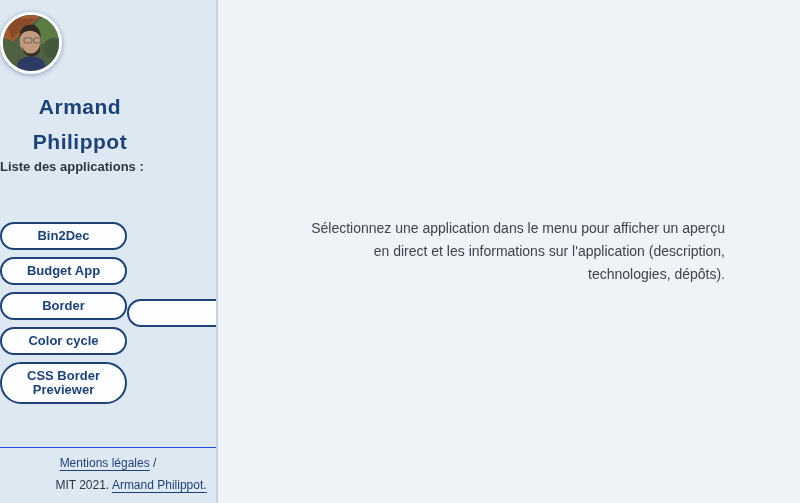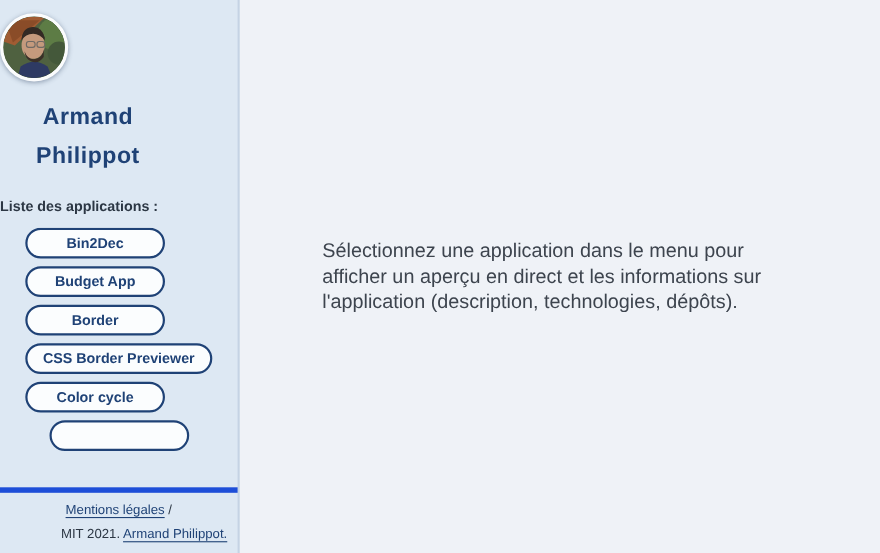--- a/index.html
+++ b/index.html
@@ -44,31 +44,29 @@
     color: #1f4276;
     letter-spacing: .5px;
   }
   .role {
     margin-top: 6px;
     font-size: 12px;
     letter-spacing: 2px;
     color: #3e4a57;
   }
   .list-label {
-    margin-top: 21px;
     font-size: 13px;
     font-weight: bold;
     color: #2c3744;
   }
   .app-nav {
     margin-top: 12px;
     flex: 1 1 auto;
     overflow: hidden;
     display: flex;
-    flex-direction: column;
     align-items: center;
     width: 100%;
   }
   .app-btn {
     display: block;
     min-width: 127px;
     padding: 5px 14px;
     margin-bottom: 7px;
     background: #fbfdfe;
     border: 2px solid #1f4276;
@@ -80,21 +78,21 @@
     text-align: center;
     cursor: pointer;
     line-height: 14px;
   }
   .app-btn.partial { height: 28px; }
 
   
   .side-footer {
     flex: 0 0 auto;
     width: 100%;
-    border-top: 5px solid #1d4ed8;
+    border-top: 1px solid #1d4ed8;
     padding: 8px 0 11px;
     text-align: center;
     font-size: 12px;
     color: #2c3744;
   }
   .side-footer .row { line-height: 14px; }
   .side-footer .row + .row { margin-top: 8px; padding-left: 46px; }
   .side-footer a {
     color: #1f4276;
     text-decoration: underline;
@@ -106,22 +104,22 @@
   
   .main {
     flex: 1 1 auto;
     background: #eff2f7;
     display: flex;
     align-items: center;
     justify-content: center;
   }
   .placeholder-msg {
     max-width: 432px;
-    text-align: left;
-    font-size: 18px;
+    text-align: right;
+    font-size: 14px;
     line-height: 23px;
     color: #3d444e;
   }
 </style>
 </head>
 <body>
 
 <aside class="sidebar">
   <div class="avatar-wrap">
 
@@ -149,22 +147,22 @@
   </div>
 
   <h1 class="name">Armand Philippot</h1>
   <div class="list-label">Liste des applications :</div>
 
   <nav class="app-nav">
     <div id="app-list-container">
         <button class="app-btn">Bin2Dec</button>
         <button class="app-btn">Budget App</button>
         <button class="app-btn">Border</button>
+        <button class="app-btn">Color cycle</button>
         <button class="app-btn">CSS Border Previewer</button>
-        <button class="app-btn">Color cycle</button>
       </div>
     <button class="app-btn partial" aria-label=""></button>
   </nav>
 
   <footer class="side-footer">
     <div class="row">
       <a href="#">Mentions légales</a>
       <span>/</span>
     </div>
     <div class="row">

